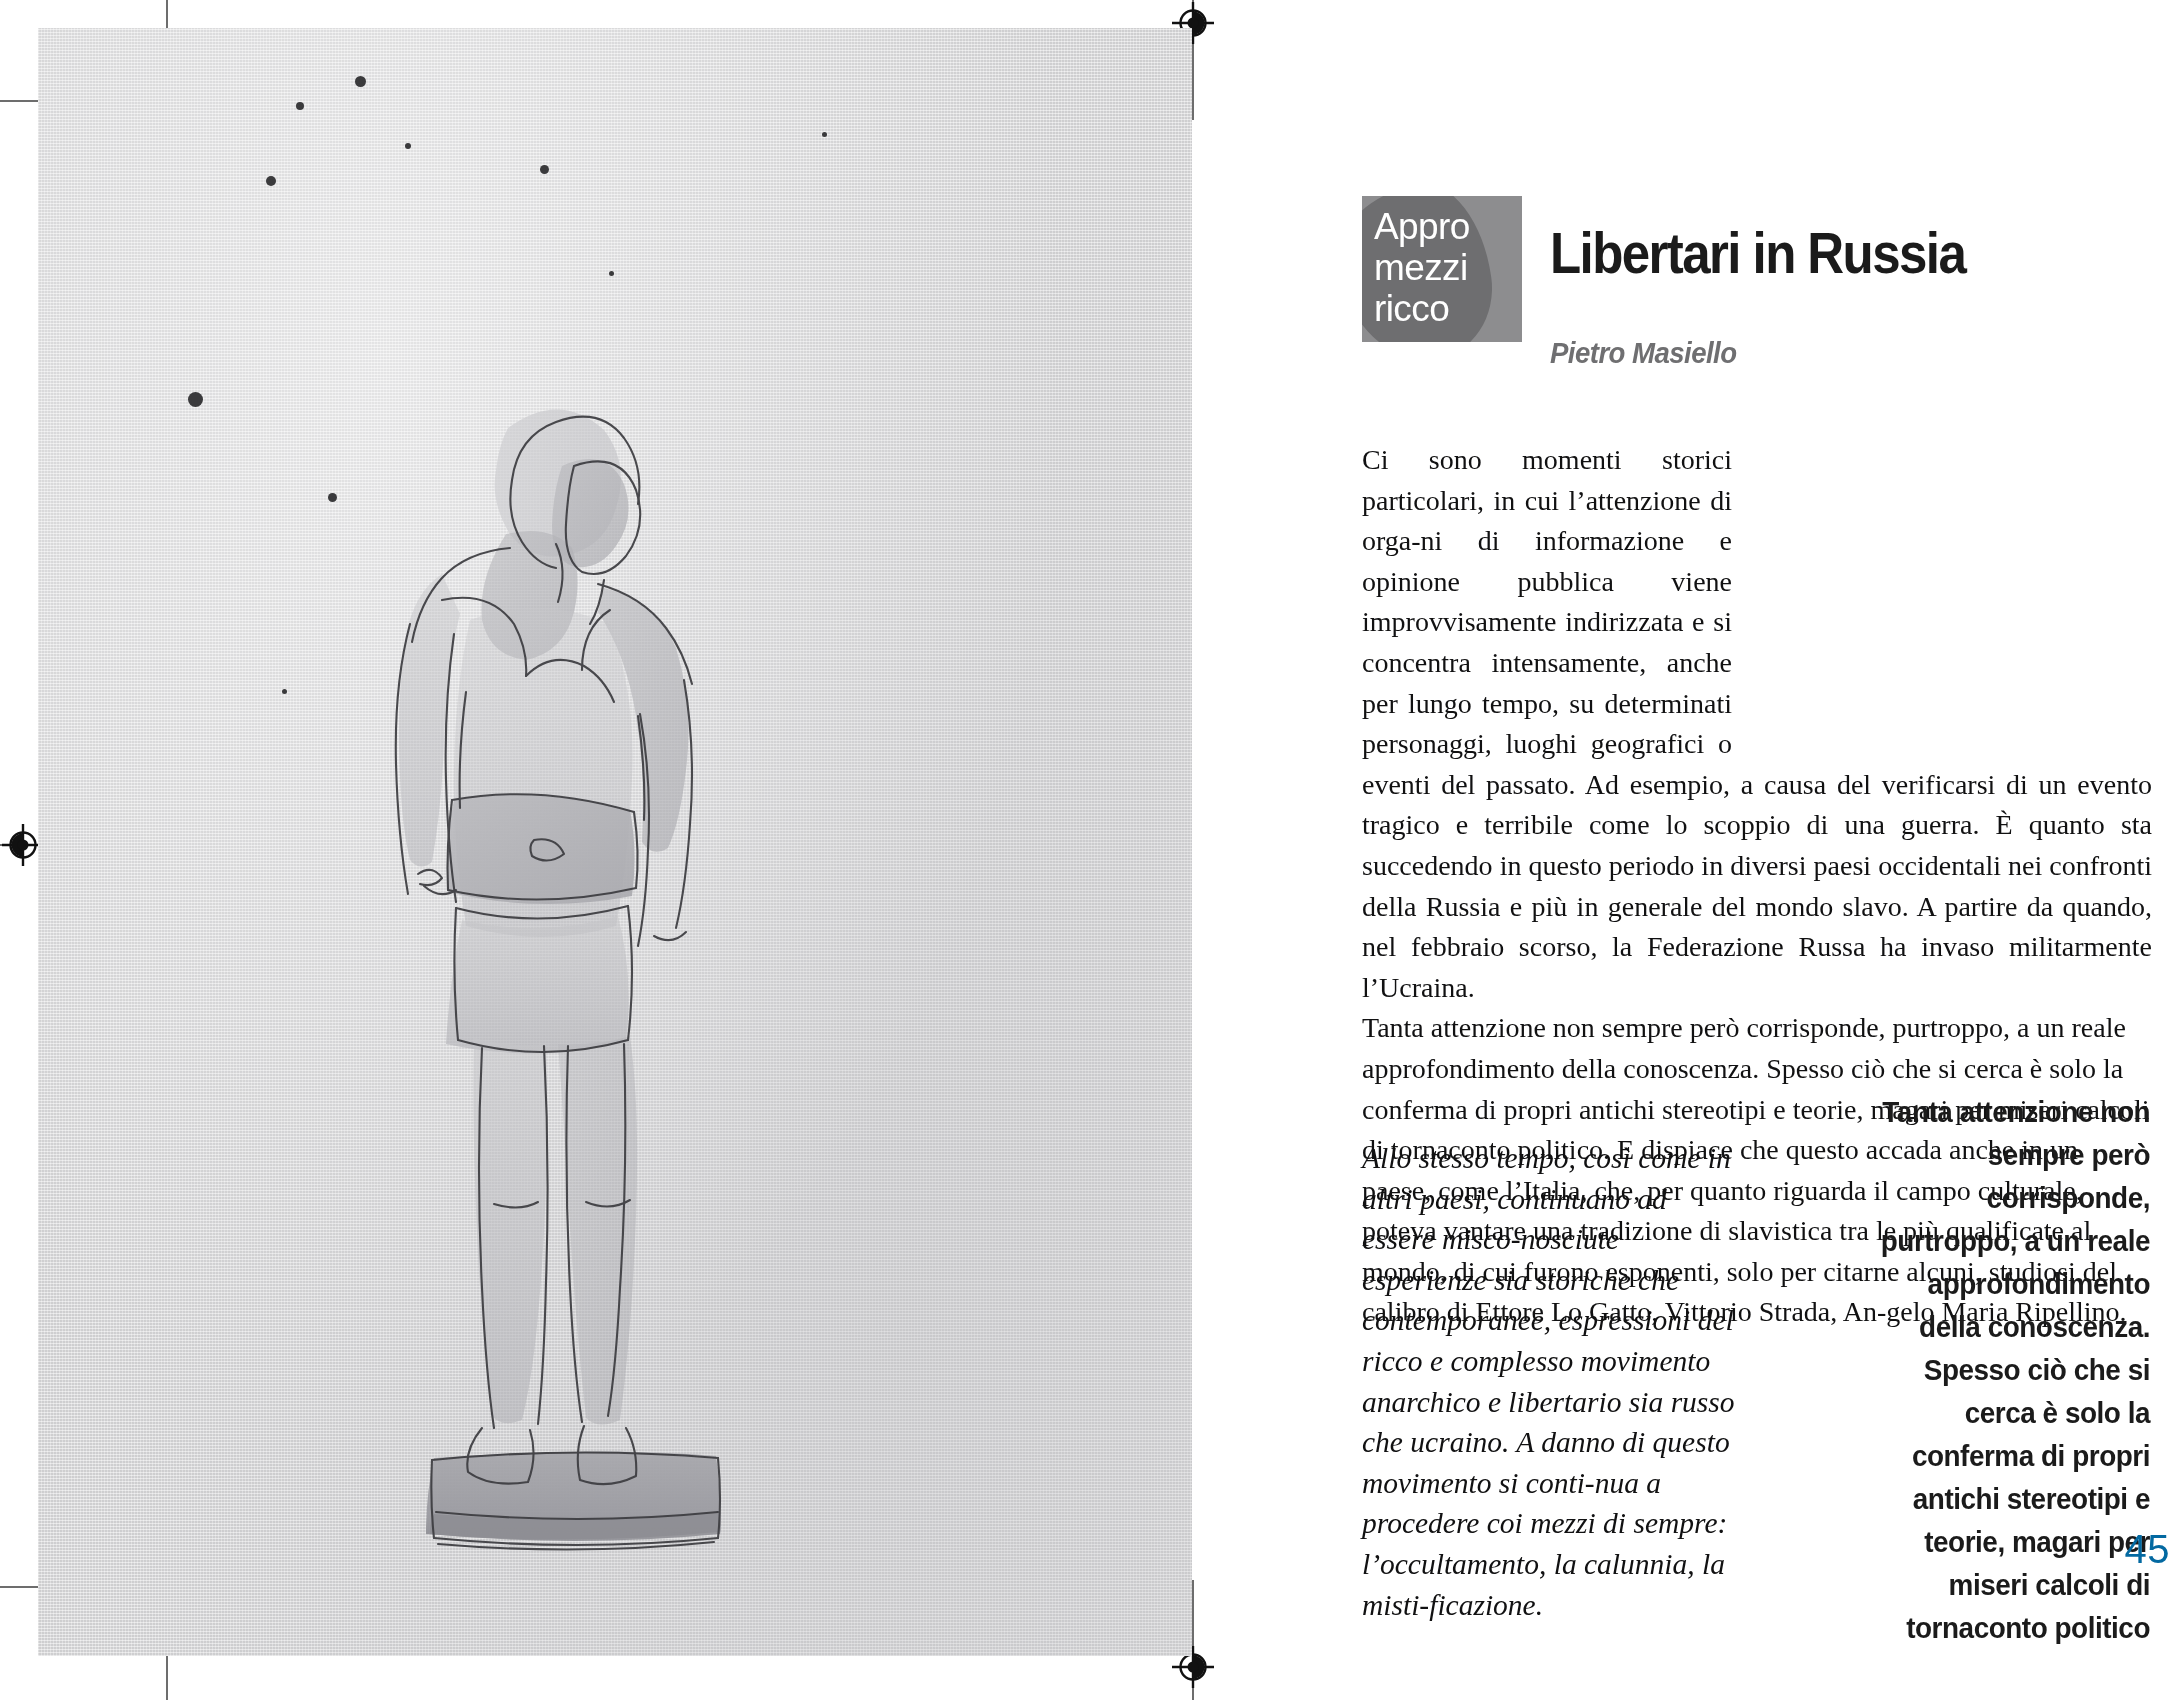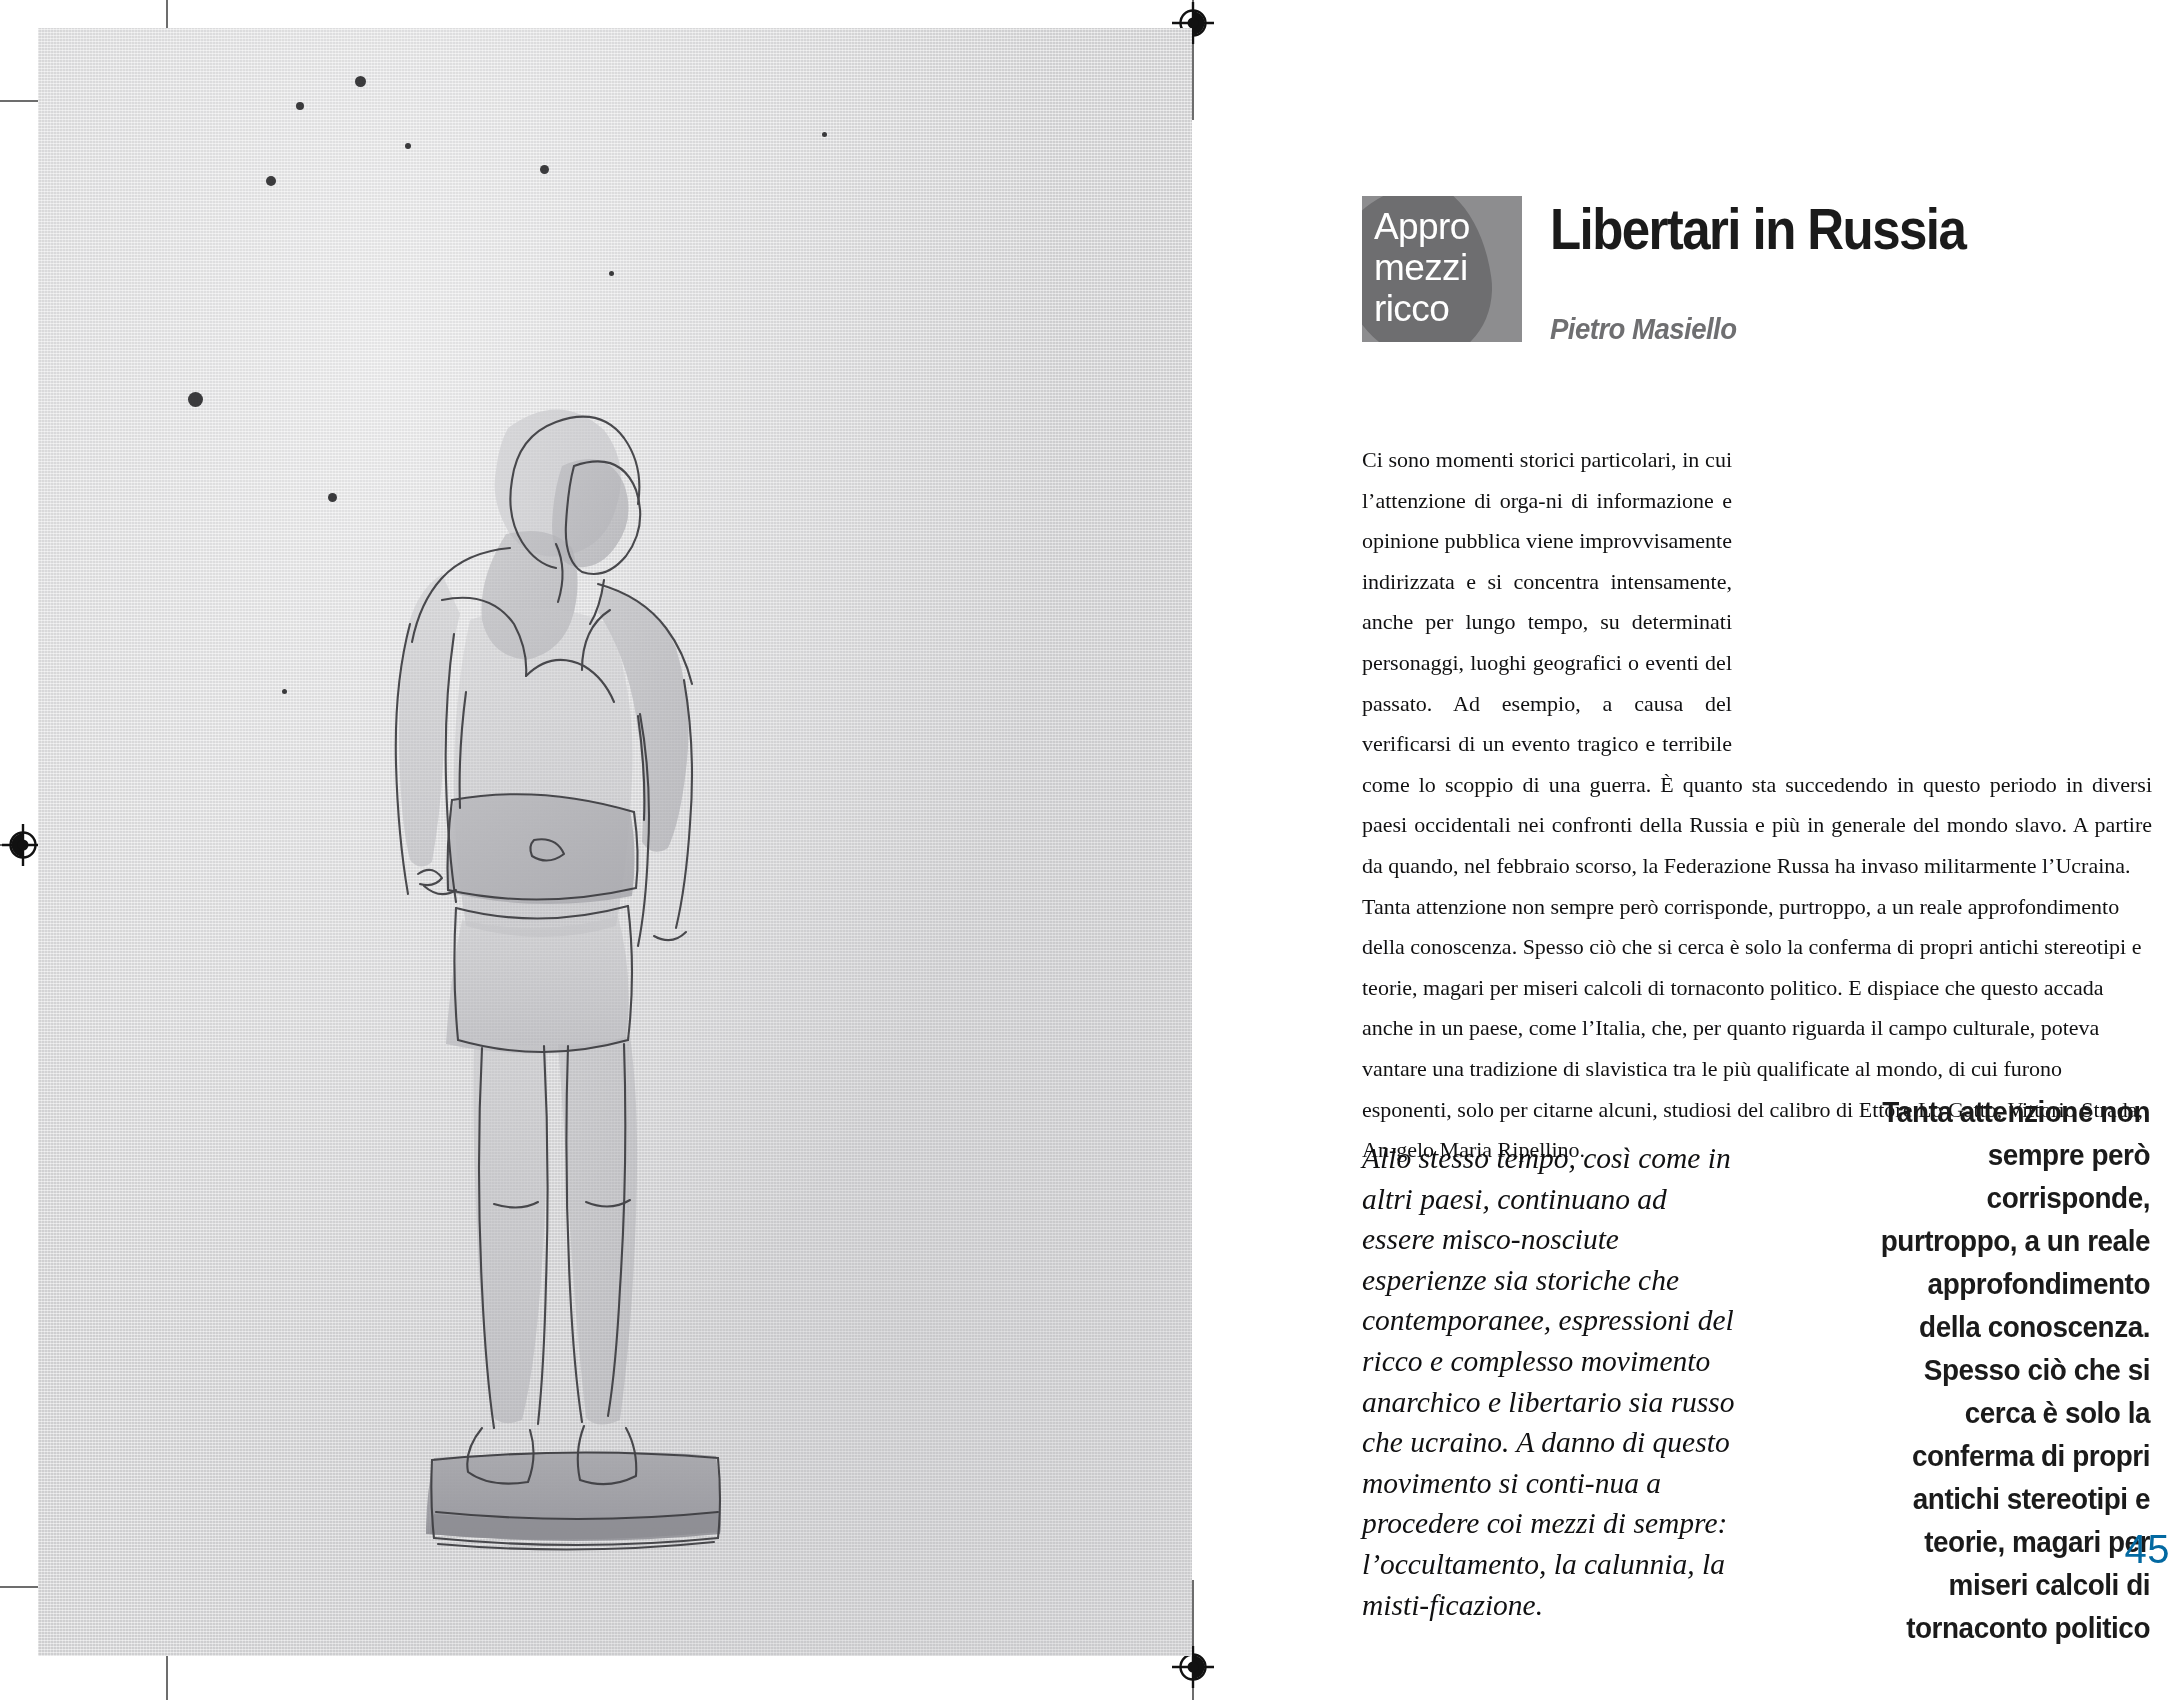--- a/index.html
+++ b/index.html
@@ -122,20 +122,21 @@
     font-weight: normal;
     font-size: 37px;
     line-height: 41px;
     letter-spacing: -0.6px;
   }
   #section-badge .badge-lines span { display: block; }
 
   #title-block {
     margin-left: 28px;
     padding-top: 2px;
+    margin-top: 24px;
   }
   #article-title {
     font-family: "Liberation Sans", sans-serif;
     font-weight: bold;
     font-size: 58px;
     line-height: 62px;
     letter-spacing: -1.8px;
     color: #1b1b1b;
     transform: scaleX(.88);
     transform-origin: left center;
@@ -154,21 +155,21 @@
     white-space: nowrap;
   }
 
   
   #body-copy {
     position: absolute;
     left: 0;
     top: 440px;
     width: 790px;
     font-family: "Liberation Serif", serif;
-    font-size: 22px;
+    font-size: 28px;
     line-height: 40.6px;
     color: #111112;
     text-align: justify;
     hyphens: manual;
   }
   #body-copy p { margin: 0; }
 
   
   #quote-float {
     float: right;

